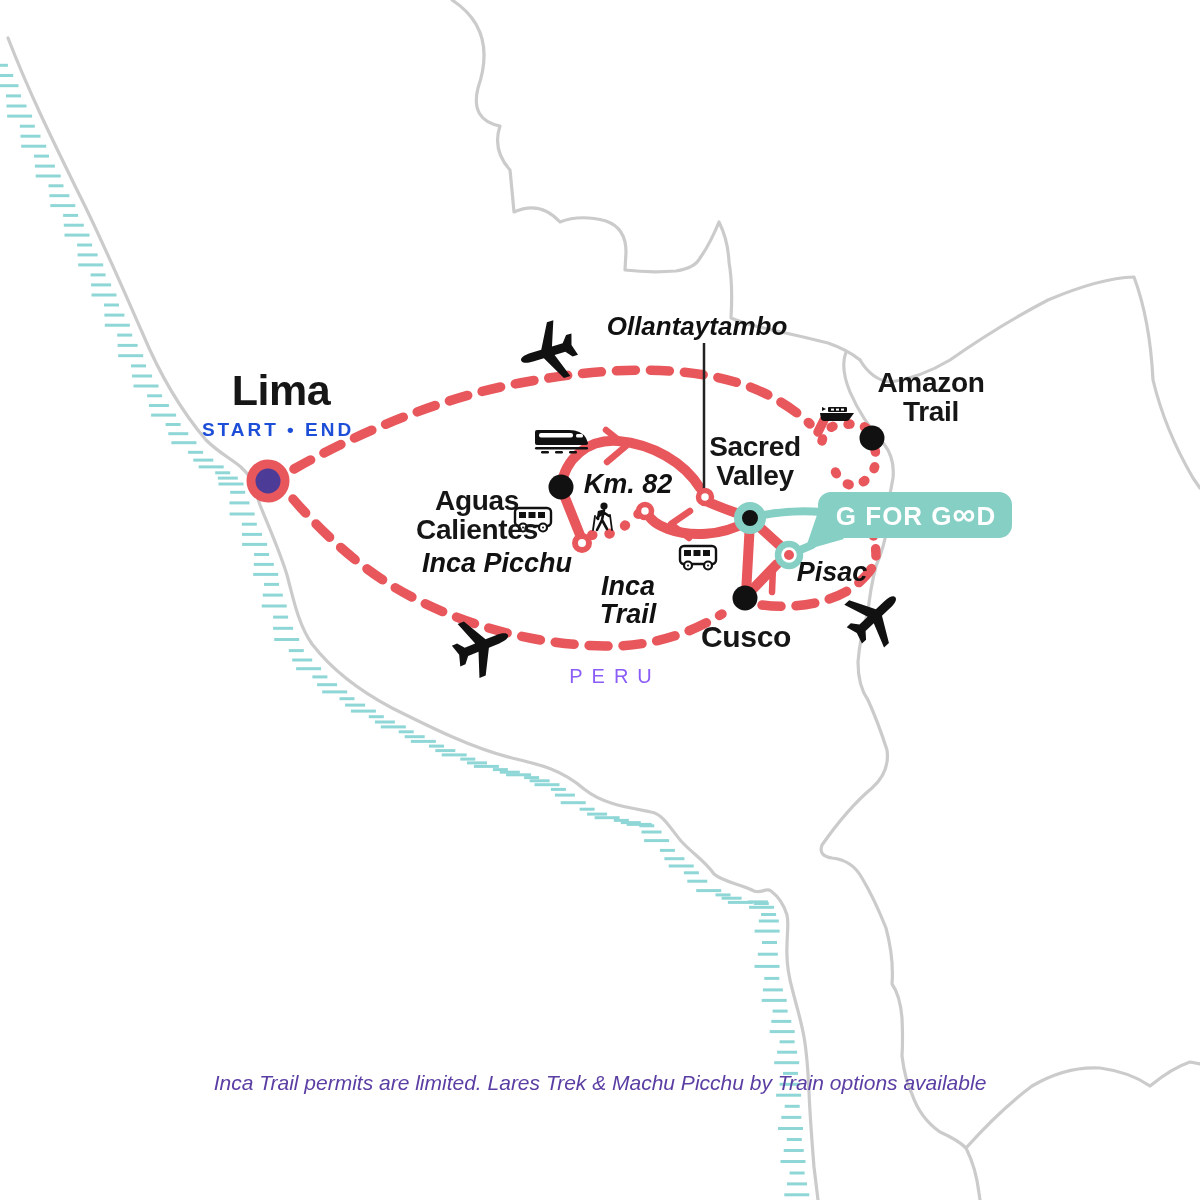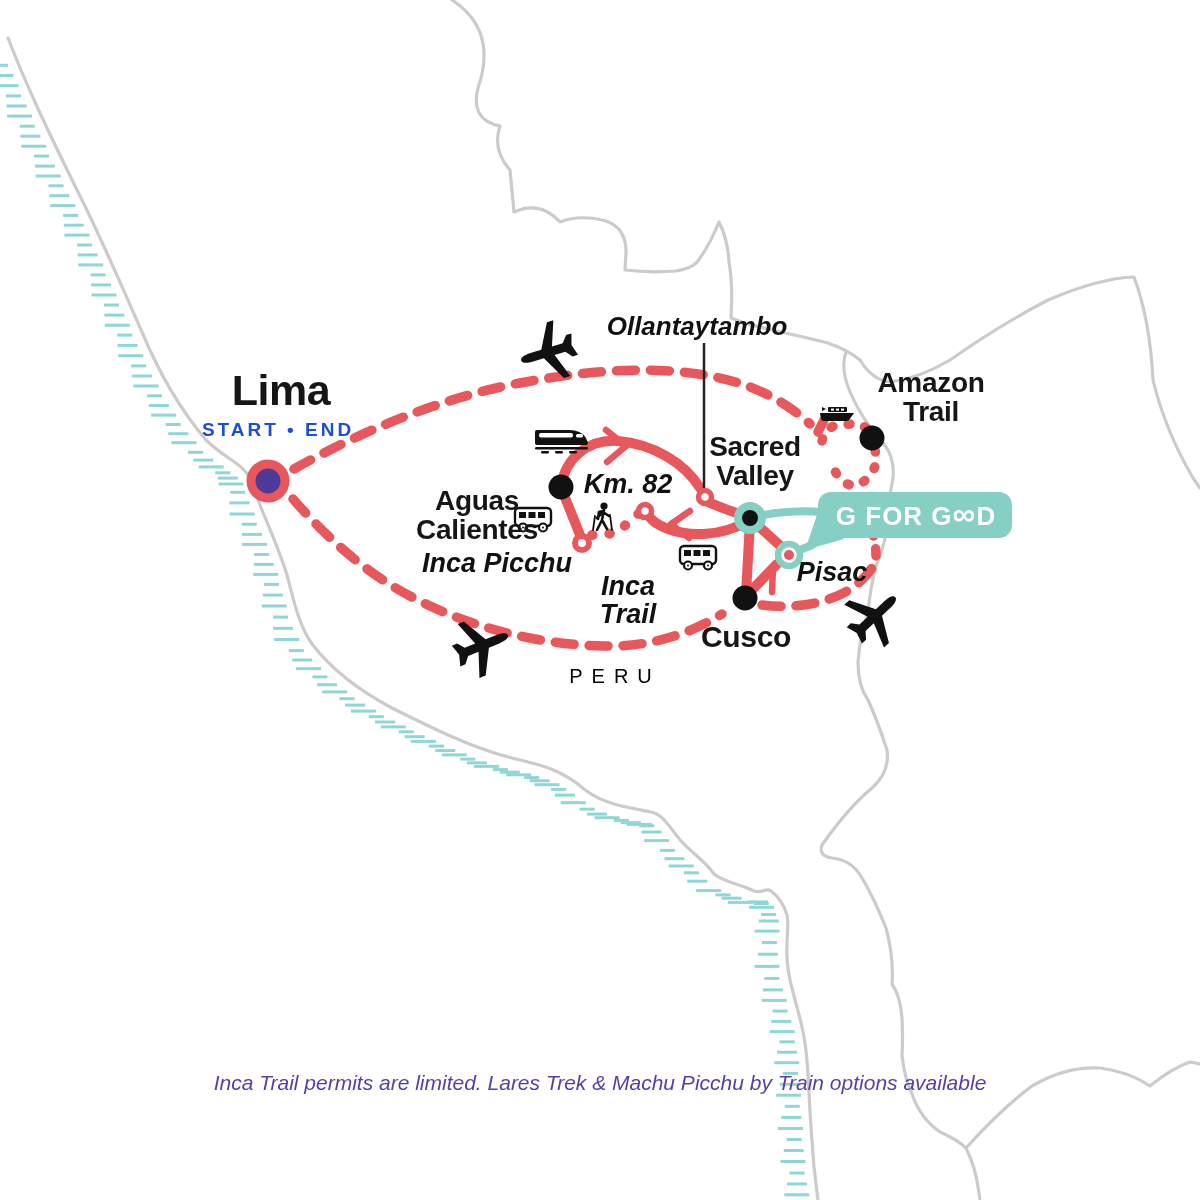--- a/index.html
+++ b/index.html
@@ -7,21 +7,21 @@
     width:1200px;height:1200px;position:relative;background:#ffffff;overflow:hidden;
     font-family:"Liberation Sans","DejaVu Sans",sans-serif;
   }
   svg.mapcanvas{position:absolute;left:0;top:0;}
   .label{position:absolute;transform:translate(-50%,-50%);text-align:center;color:#161616;line-height:1.04;white-space:nowrap;}
   .city{font-weight:700;font-size:28px;letter-spacing:-0.3px;}
   .city-xl{font-weight:800;font-size:43px;letter-spacing:-0.5px;}
   .startend{font-weight:700;font-size:19px;letter-spacing:3px;color:#1d4ed8;}
   .poi{font-style:italic;font-weight:700;font-size:27px;color:#111;}
   .poi-sm{font-size:26px;}
-  .country{font-weight:400;font-size:20px;letter-spacing:9px;color:#000000;}
+  .country{font-weight:400;font-size:20px;letter-spacing:9px;color:#8b5cf6;}
   .note{position:absolute;left:600px;top:1083px;transform:translate(-50%,-50%);
         font-style:italic;font-size:21px;color:#5B3EA3;white-space:nowrap;}
 </style>
 </head>
 <body>
 
 <svg class="mapcanvas" width="1200" height="1200" viewBox="0 0 1200 1200">
 
   <g fill="none" stroke="#CBCBCB" stroke-width="3.2" stroke-linecap="round" stroke-linejoin="round">
     <path d="M 8 38

